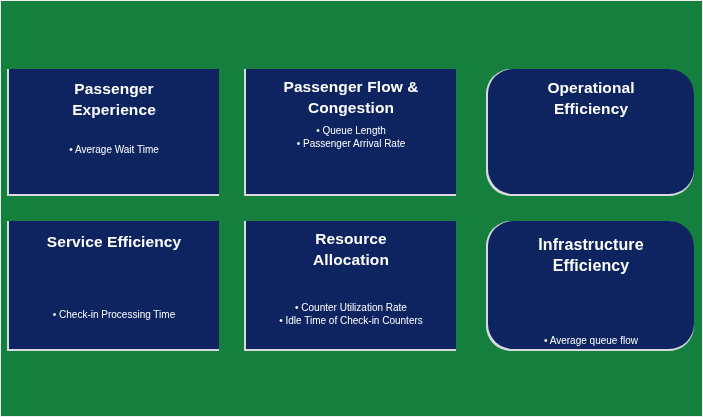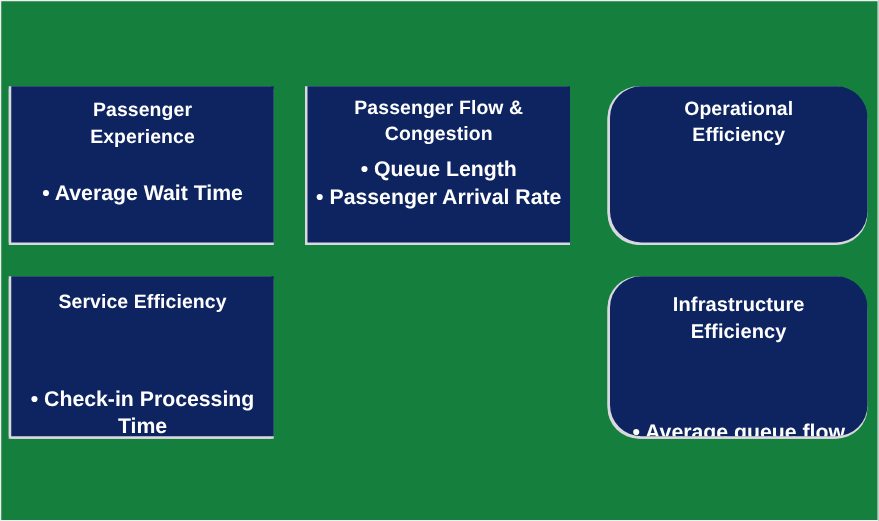--- a/index.html
+++ b/index.html
@@ -60,22 +60,22 @@
     font-weight: bold;
     font-size: 16px;
   }
   .bullets {
     list-style: none;
     margin: 0;
     padding: 0;
     width: 96%;
   }
   .bullet {
-    font-size: 17px;
-    font-weight: bold;
+    font-size: 10px;
+    font-weight: normal;
     line-height: 1.28;
     white-space: normal;
   }
 
   
   .pad-a .card-title { margin-top: 10px; }
   .pad-a .bullets    { margin-top: 24px; }
 
   .pad-b .card-title { margin-top: 8px; }
   .pad-b .bullets    { margin-top: 7px; }
@@ -120,20 +120,28 @@
 Efficiency</div>
     </div>
 
     <div class="card col-1 row-2 pad-d">
       <div class="card-title">Service Efficiency</div>
       <ul class="bullets">
         <li class="bullet">• Check-in Processing Time</li>
       </ul>
     </div>
 
+    <div class="card col-2 row-2 pad-e">
+      <div class="card-title">Resource
+Allocation</div>
+      <ul class="bullets">
+        <li class="bullet">• Counter Utilization Rate</li>
+        <li class="bullet">• Idle Time of Check-in Counters</li>
+      </ul>
+    </div>
 
     <div class="card col-3 row-2 pad-f title-regular">
       <div class="card-title">Infrastructure
 Efficiency</div>
       <ul class="bullets">
         <li class="bullet">• Average queue flow</li>
       </ul>
     </div>
 
   </div>

